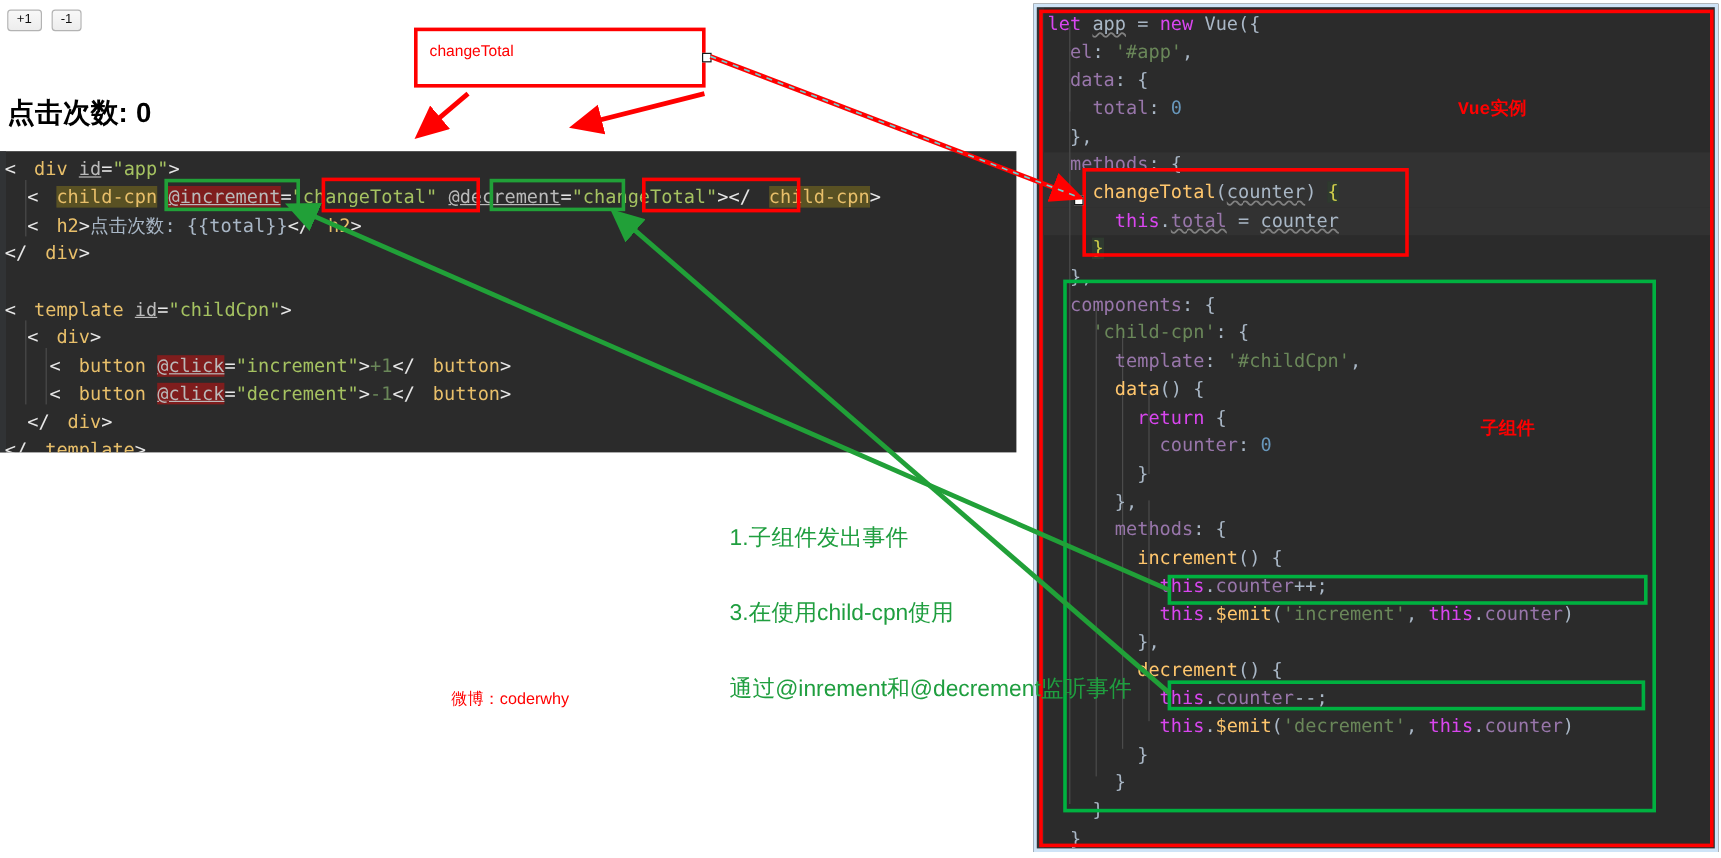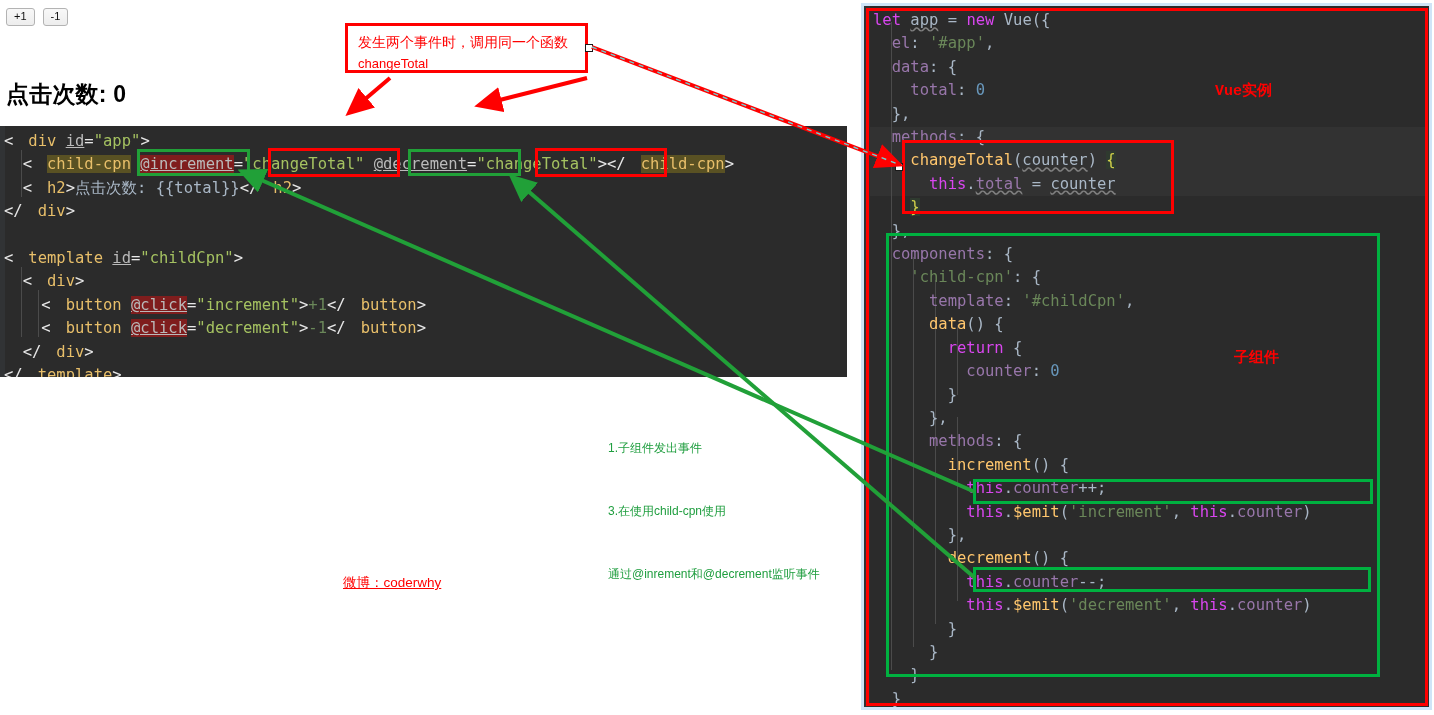--- a/index.html
+++ b/index.html
@@ -113,21 +113,21 @@
 
   .rect-red   { position: absolute; border: 3px solid #ff0000; }
   .rect-green { position: absolute; border: 3px solid #21a038; }
   .rect-green2{ position: absolute; border: 3px solid #00b140; }
 
   .label-red {
     position: absolute; color: #ff0000; font-weight: bold;
     font-size: 15px; font-family: Liberation Mono, monospace; margin-left: 22px;
   }
   .green-note {
-    position: absolute; color: #1f9e3f; font-size: 12px;
+    position: absolute; color: #1f9e3f; font-size: 19px;
     line-height: 21px; font-family: "Liberation Sans", sans-serif;
     white-space: pre;
   }
   .weibo {
     position: absolute; color: #ff0000; font-size: 13.5px;
     font-family: "Liberation Sans", sans-serif;
   }
   .handle {
     position: absolute; width: 8px; height: 8px;
     background: #ffffff; border: 1.5px solid #1a1a1a;
@@ -219,36 +219,35 @@
   <div class="rect-green2" style="left:973px; top:479px; width:400px; height:25px;"></div>
 
   <div class="rect-green2" style="left:973px; top:567px; width:398px; height:25px;"></div>
 
   <div class="rect-green" style="left:137px; top:149px; width:113px; height:27px;"></div>
   <div class="rect-red" style="left:268px; top:148px; width:132px; height:29px;"></div>
   <div class="rect-green" style="left:408px; top:149px; width:113px; height:27px;"></div>
   <div class="rect-red" style="left:535px; top:148px; width:132px; height:29px;"></div>
 
   <div class="ann-box" style="left:345px; top:23px; width:243px; height:50px;">
-    <div>发生两个事件时，调用同一个函数</div>
     <div class="l2">changeTotal</div>
   </div>
   <div class="handle" style="left:585px; top:44px;"></div>
   <div class="handle" style="left:895px; top:163px;"></div>
 
   <div class="label-red" style="left:1193px; top:81px;">Vue实例</div>
   <div class="label-red" style="left:1212px; top:348px;">子组件</div>
 
   <div class="green-note" style="left:608px; top:396px;">
     <div>1.子组件发出事件</div>
     <div>3.在使用child-cpn使用</div>
     <div>通过@inrement和@decrement监听事件</div>
   </div>
 
-  <div class="weibo" style="left:343px; top:574px;text-decoration:underline;">微博：coderwhy</div>
+  <div class="weibo" style="left:376px; top:574px;">微博：coderwhy</div>
 
   <svg class="arrows">
     <defs>
       <marker id="ah-red" markerWidth="7" markerHeight="7" refX="5.5" refY="3.2" orient="auto">
         <path d="M0,0 L7,3.2 L0,6.4 z" fill="#ff0000"></path>
       </marker>
       <marker id="ah-green" markerWidth="7" markerHeight="7" refX="5.5" refY="3.2" orient="auto">
         <path d="M0,0 L7,3.2 L0,6.4 z" fill="#21a038"></path>
       </marker>
     </defs>

